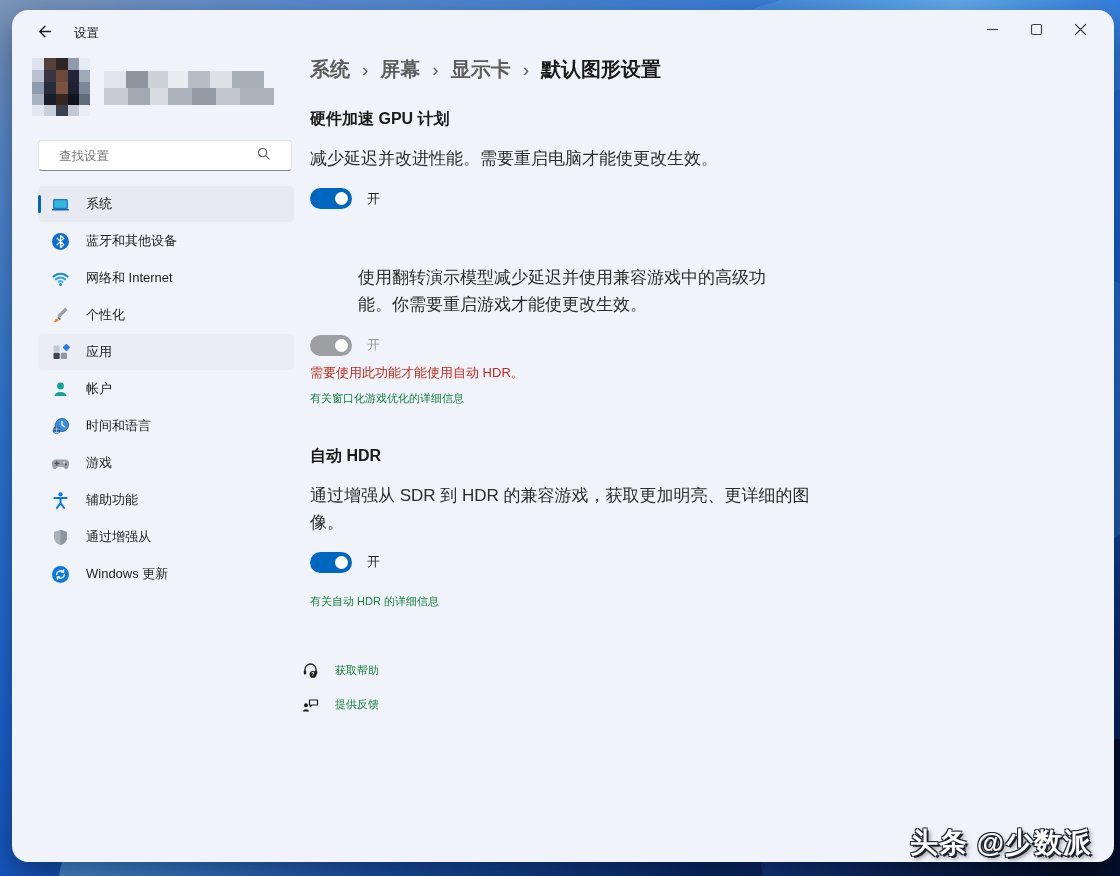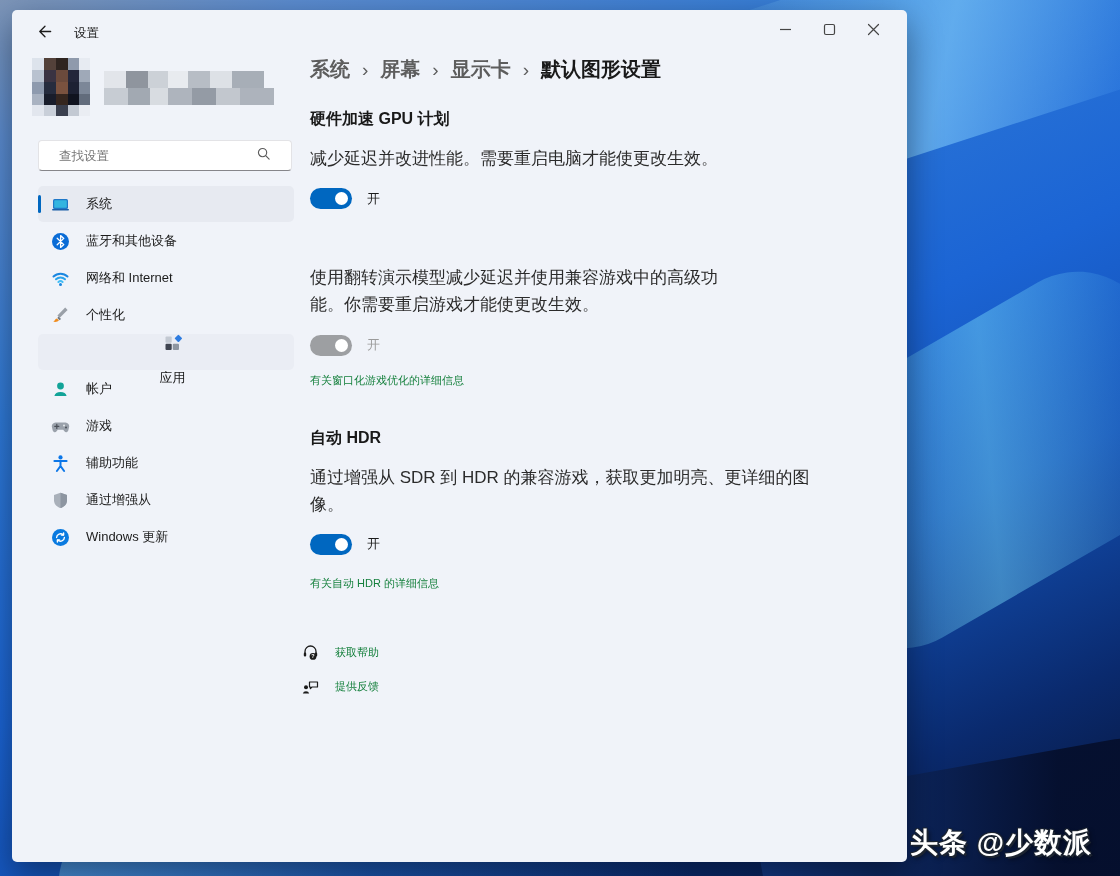--- a/index.html
+++ b/index.html
@@ -30,22 +30,22 @@
     transform: rotate(-12deg); border-radius: 70px;
   }
   .desktop .ribbon4 {
     position: absolute; right: -60px; bottom: -40px; width: 420px; height: 150px;
     background: linear-gradient(100deg, rgba(20,60,140,.9) 0%, rgba(5,15,45,.95) 70%);
     transform: rotate(-10deg); border-radius: 50px;
   }
 
   
   .window {
-    position: absolute; left: 12px; top: 10px; width: 895px; height: 852px;
-    background: #f0f3f9; border-radius: 5px;
+    position: absolute; left: 12px; top: 10px; width: 1102px; height: 852px;
+    background: #f0f3f9; border-radius: 16px;
     box-shadow: 0 12px 34px rgba(0,0,0,.42);
   }
 
   
   .titlebar { position: absolute; top: 0; left: 0; right: 0; height: 44px; }
   .back-btn {
     position: absolute; left: 16px; top: 10px; width: 32px; height: 26px;
     display: flex; align-items: center; justify-content: center;
     border-radius: 4px; cursor: pointer; background: transparent; border: none;
   }
@@ -80,33 +80,33 @@
   .nav-item {
     height: 36px; margin-bottom: 1px; border-radius: 5px;
     display: flex; align-items: center; padding-left: 13px; gap: 16px;
     font-size: 13px; color: #1b1b1b; cursor: pointer; position: relative;
   }
   .nav-item.selected { background: #e7eaf1; }
   .nav-item.selected::before {
     content: ""; position: absolute; left: 0; top: 9px; width: 3px; height: 18px;
     border-radius: 2px; background: #0067C0;
   }
-  .nav-item.hovered { background: #eaedf4; flex-direction: column; }
+  .nav-item.hovered { background: #eaedf4; }
   .nav-icon { width: 19px; height: 19px; display: flex; align-items: center; justify-content: center; flex: none; }
 
   
   .main { position: absolute; left: 298px; top: 46px; width: 500px; }
   .breadcrumb { display: flex; align-items: center; gap: 12px; font-size: 20px; font-weight: 600; }
   .crumb { color: #5d5d5d; cursor: pointer; }
   .crumb-sep { color: #5d5d5d; font-size: 19px; font-weight: 400; }
   .crumb-current { color: #191919; }
 
   .section-title { font-size: 16px; font-weight: 700; color: #191919; }
   .desc { font-size: 17px; color: #2b2b2b; line-height: 1.6; }
-  .wrap-desc { max-width: 424px; }
+  .wrap-desc { max-width: 424px; margin-left: 48px; }
 
   .toggle-row { display: flex; align-items: center; gap: 15px; }
   .toggle {
     width: 42px; height: 21px; border-radius: 11px; position: relative;
     cursor: pointer; border: none; background: #0067C0; flex: none;
   }
   .toggle .knob {
     position: absolute; top: 4px; width: 13px; height: 13px; border-radius: 50%;
     background: #ffffff;
   }
@@ -284,20 +284,32 @@
       <div class="nav-item">
         <span class="nav-icon">
           <svg width="19" height="19" viewBox="0 0 19 19">
               <circle cx="9.5" cy="6" r="3.4" fill="#12a398"></circle>
               <path d="M3.4 16 a6.2 5 0 0 1 12.2 0 Z" fill="#12a398"></path>
             </svg>
         </span>
         <span>帐户</span>
       </div>
 
+      <div class="nav-item">
+        <span class="nav-icon">
+          <svg width="19" height="19" viewBox="0 0 19 19">
+              <circle cx="11" cy="8" r="6.5" fill="#3c8ce0"></circle>
+              <circle cx="11" cy="8" r="6.5" fill="none" stroke="#2466b4" stroke-width="1"></circle>
+              <path d="M11 4.5 V8 L13.6 9.8" stroke="#ffffff" stroke-width="1.3" fill="none" stroke-linecap="round"></path>
+              <circle cx="5.6" cy="13" r="3.8" fill="#245a9e"></circle>
+              <path d="M2.2 12 h6.8 M5.6 9.4 v7.2 M3 15 a5 5 0 0 0 5.2 0" stroke="#bcd8f4" stroke-width=".8" fill="none"></path>
+            </svg>
+        </span>
+        <span>时间和语言</span>
+      </div>
 
       <div class="nav-item">
         <span class="nav-icon">
           <svg width="19" height="19" viewBox="0 0 19 19">
               <path d="M4.5 5.5 h10 a3.8 3.8 0 0 1 3.6 4.6 l-.8 3.4 a2.2 2.2 0 0 1-3.9.8 l-1.2-1.6 h-5.4 l-1.2 1.6 a2.2 2.2 0 0 1-3.9-.8 l-.8-3.4 A3.8 3.8 0 0 1 4.5 5.5 Z" fill="#9aa1ab"></path>
               <path d="M5.8 7.4 v4 M3.8 9.4 h4" stroke="#4a4f58" stroke-width="1.2" stroke-linecap="round"></path>
               <circle cx="13" cy="8.4" r="1" fill="#e3e6ea"></circle>
               <circle cx="15" cy="10.4" r="1" fill="#4a4f58"></circle>
             </svg>
         </span>
@@ -373,20 +385,21 @@
       <div class="sp-t-d"></div>
       <p class="desc wrap-desc">使用翻转演示模型减少延迟并使用兼容游戏中的高级功能。你需要重启游戏才能使更改生效。</p>
       <div class="sp-d-t"></div>
       <div class="toggle-row">
         <button class="toggle on disabled">
             <span class="knob"></span>
           </button>
         <span class="toggle-label dim">开</span>
       </div>
       <div class="sp-8"></div>
+      <div class="warning-text">需要使用此功能才能使用自动 HDR。</div>
       <div class="sp-6"></div>
       <a class="link">有关窗口化游戏优化的详细信息</a>
     </div>
 
     <div class="sp-sec"></div>
 
     <div>
       <div class="section-title">自动 HDR</div>
       <div class="sp-t-d"></div>
       <p class="desc">通过增强从 SDR 到 HDR 的兼容游戏，获取更加明亮、更详细的图像。</p>

